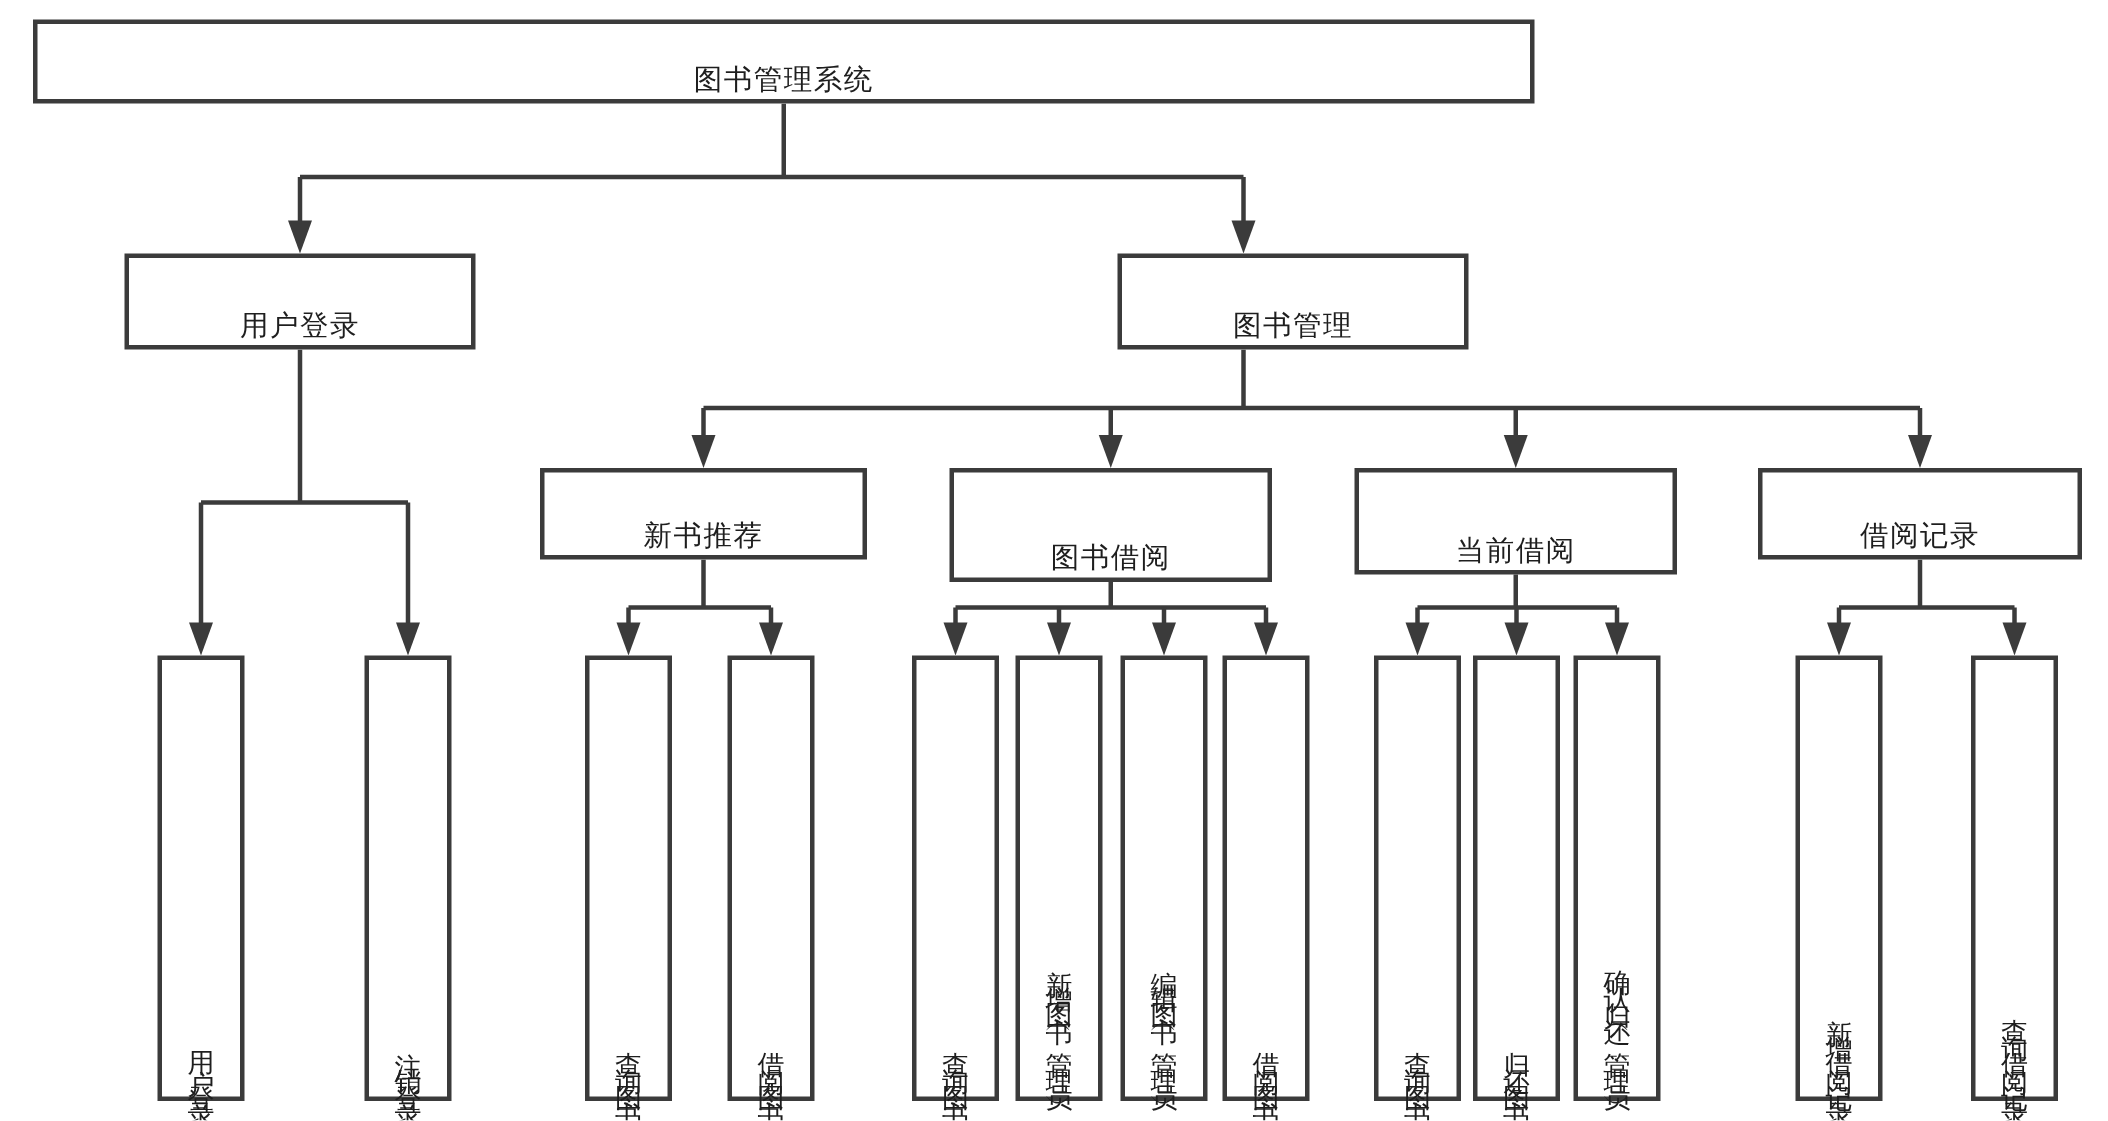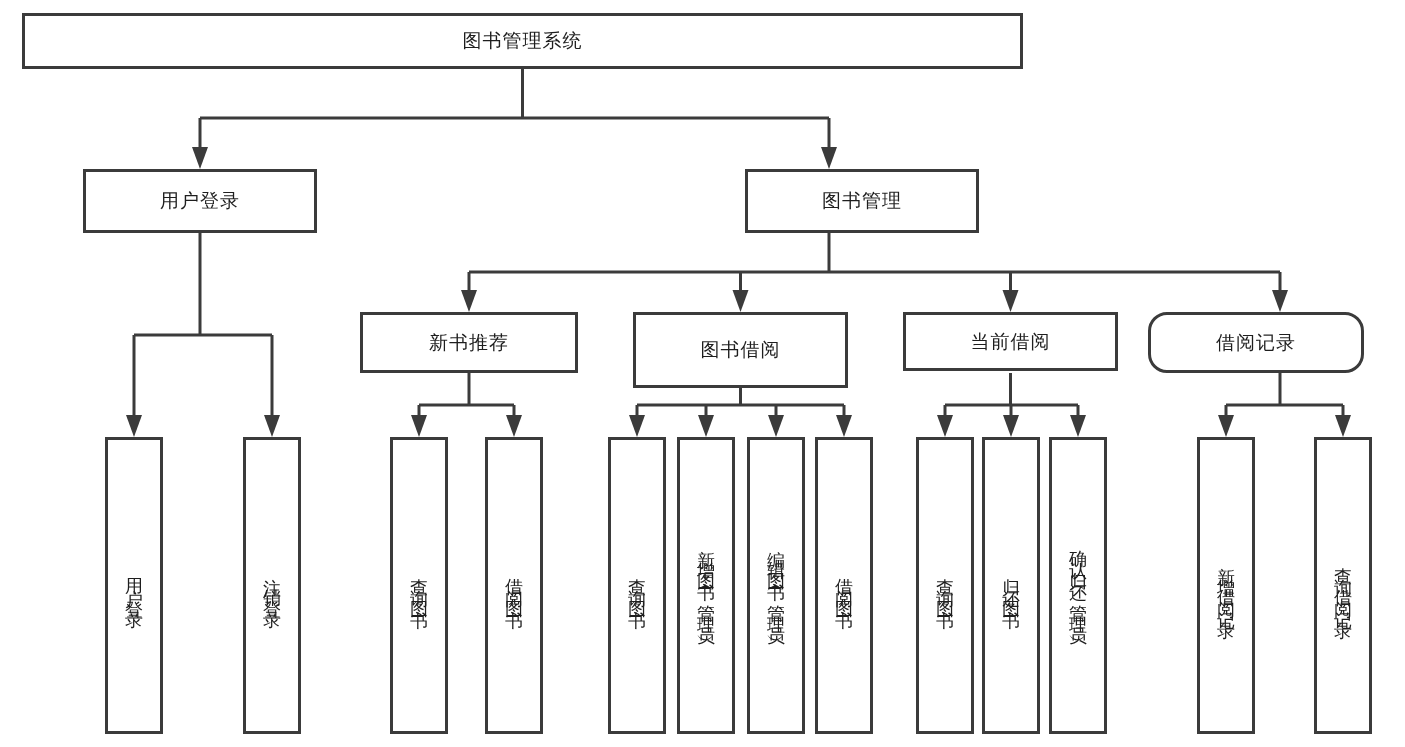--- a/index.html
+++ b/index.html
@@ -24,21 +24,21 @@
     position: absolute;
     left: 0; top: 0;
     width: 1405px; height: 747px;
     pointer-events: none;
   }
   .node {
     position: absolute;
     border: 3px solid var(--line);
     background: #ffffff;
     display: flex;
-    align-items: center;
+    align-items: flex-end;
     justify-content: center;
     color: var(--text);
   }
   .node .label {
     font-size: 19px;
     letter-spacing: 1px;
     white-space: nowrap;
   }
   .node.vertical .label {
     writing-mode: vertical-lr;
@@ -148,33 +148,33 @@
       </div>
       <div class="node vertical" style="left: 677px; top: 437px; width: 58px; height: 297px;">
         <span class="label">新增图书（管理员）</span>
       </div>
       <div class="node vertical" style="left: 747px; top: 437px; width: 58px; height: 297px;">
         <span class="label">编辑图书（管理员）</span>
       </div>
       <div class="node vertical" style="left: 815px; top: 437px; width: 58px; height: 297px;">
         <span class="label">借阅图书</span>
       </div>
-      <div class="node" style="left: 903px; top: 312px; width: 215px; height: 59px;">
+      <div class="node" style="left: 903px; top: 312px; width: 215px; height: 71px;">
         <span class="label">当前借阅</span>
       </div>
       <div class="node vertical" style="left: 916px; top: 437px; width: 58px; height: 297px;">
         <span class="label">查询图书</span>
       </div>
       <div class="node vertical" style="left: 982px; top: 437px; width: 58px; height: 297px;">
         <span class="label">归还图书</span>
       </div>
       <div class="node vertical" style="left: 1049px; top: 437px; width: 58px; height: 297px;">
         <span class="label">确认归还（管理员）</span>
       </div>
-      <div class="node" style="left: 1148px; top: 312px; width: 216px; height: 61px; border-radius: 19px;">
+      <div class="node" style="left: 1172px; top: 312px; width: 216px; height: 61px;">
         <span class="label">借阅记录</span>
       </div>
       <div class="node vertical" style="left: 1197px; top: 437px; width: 58px; height: 297px;">
         <span class="label">新增借阅记录</span>
       </div>
       <div class="node vertical" style="left: 1314px; top: 437px; width: 58px; height: 297px;">
         <span class="label">查询借阅记录</span>
       </div>
     </div>
 </div>

